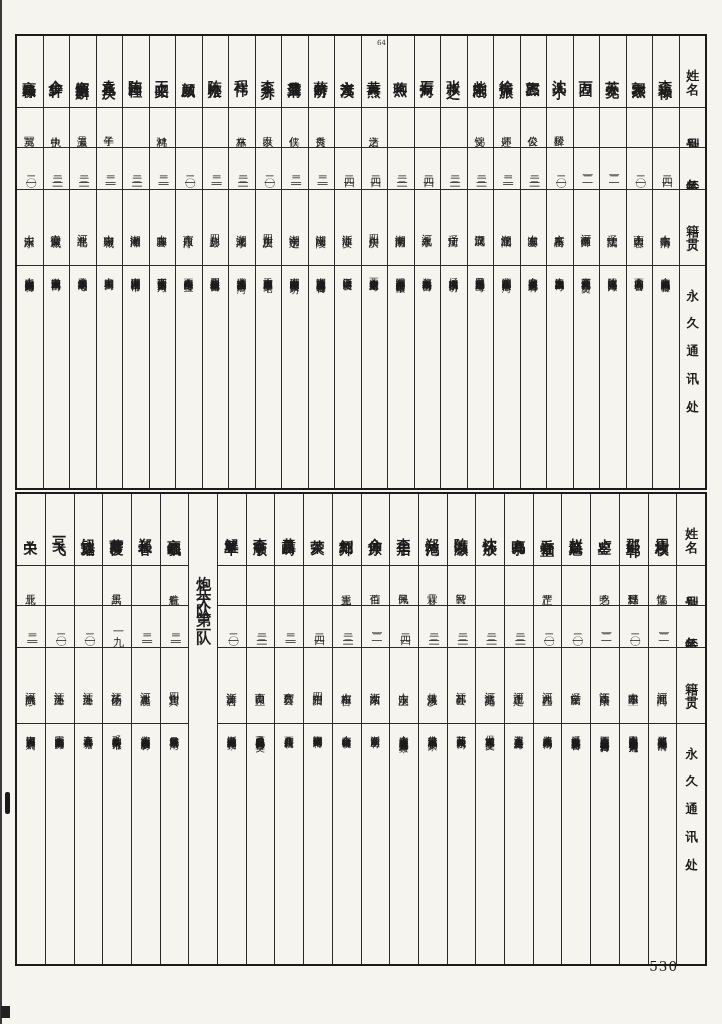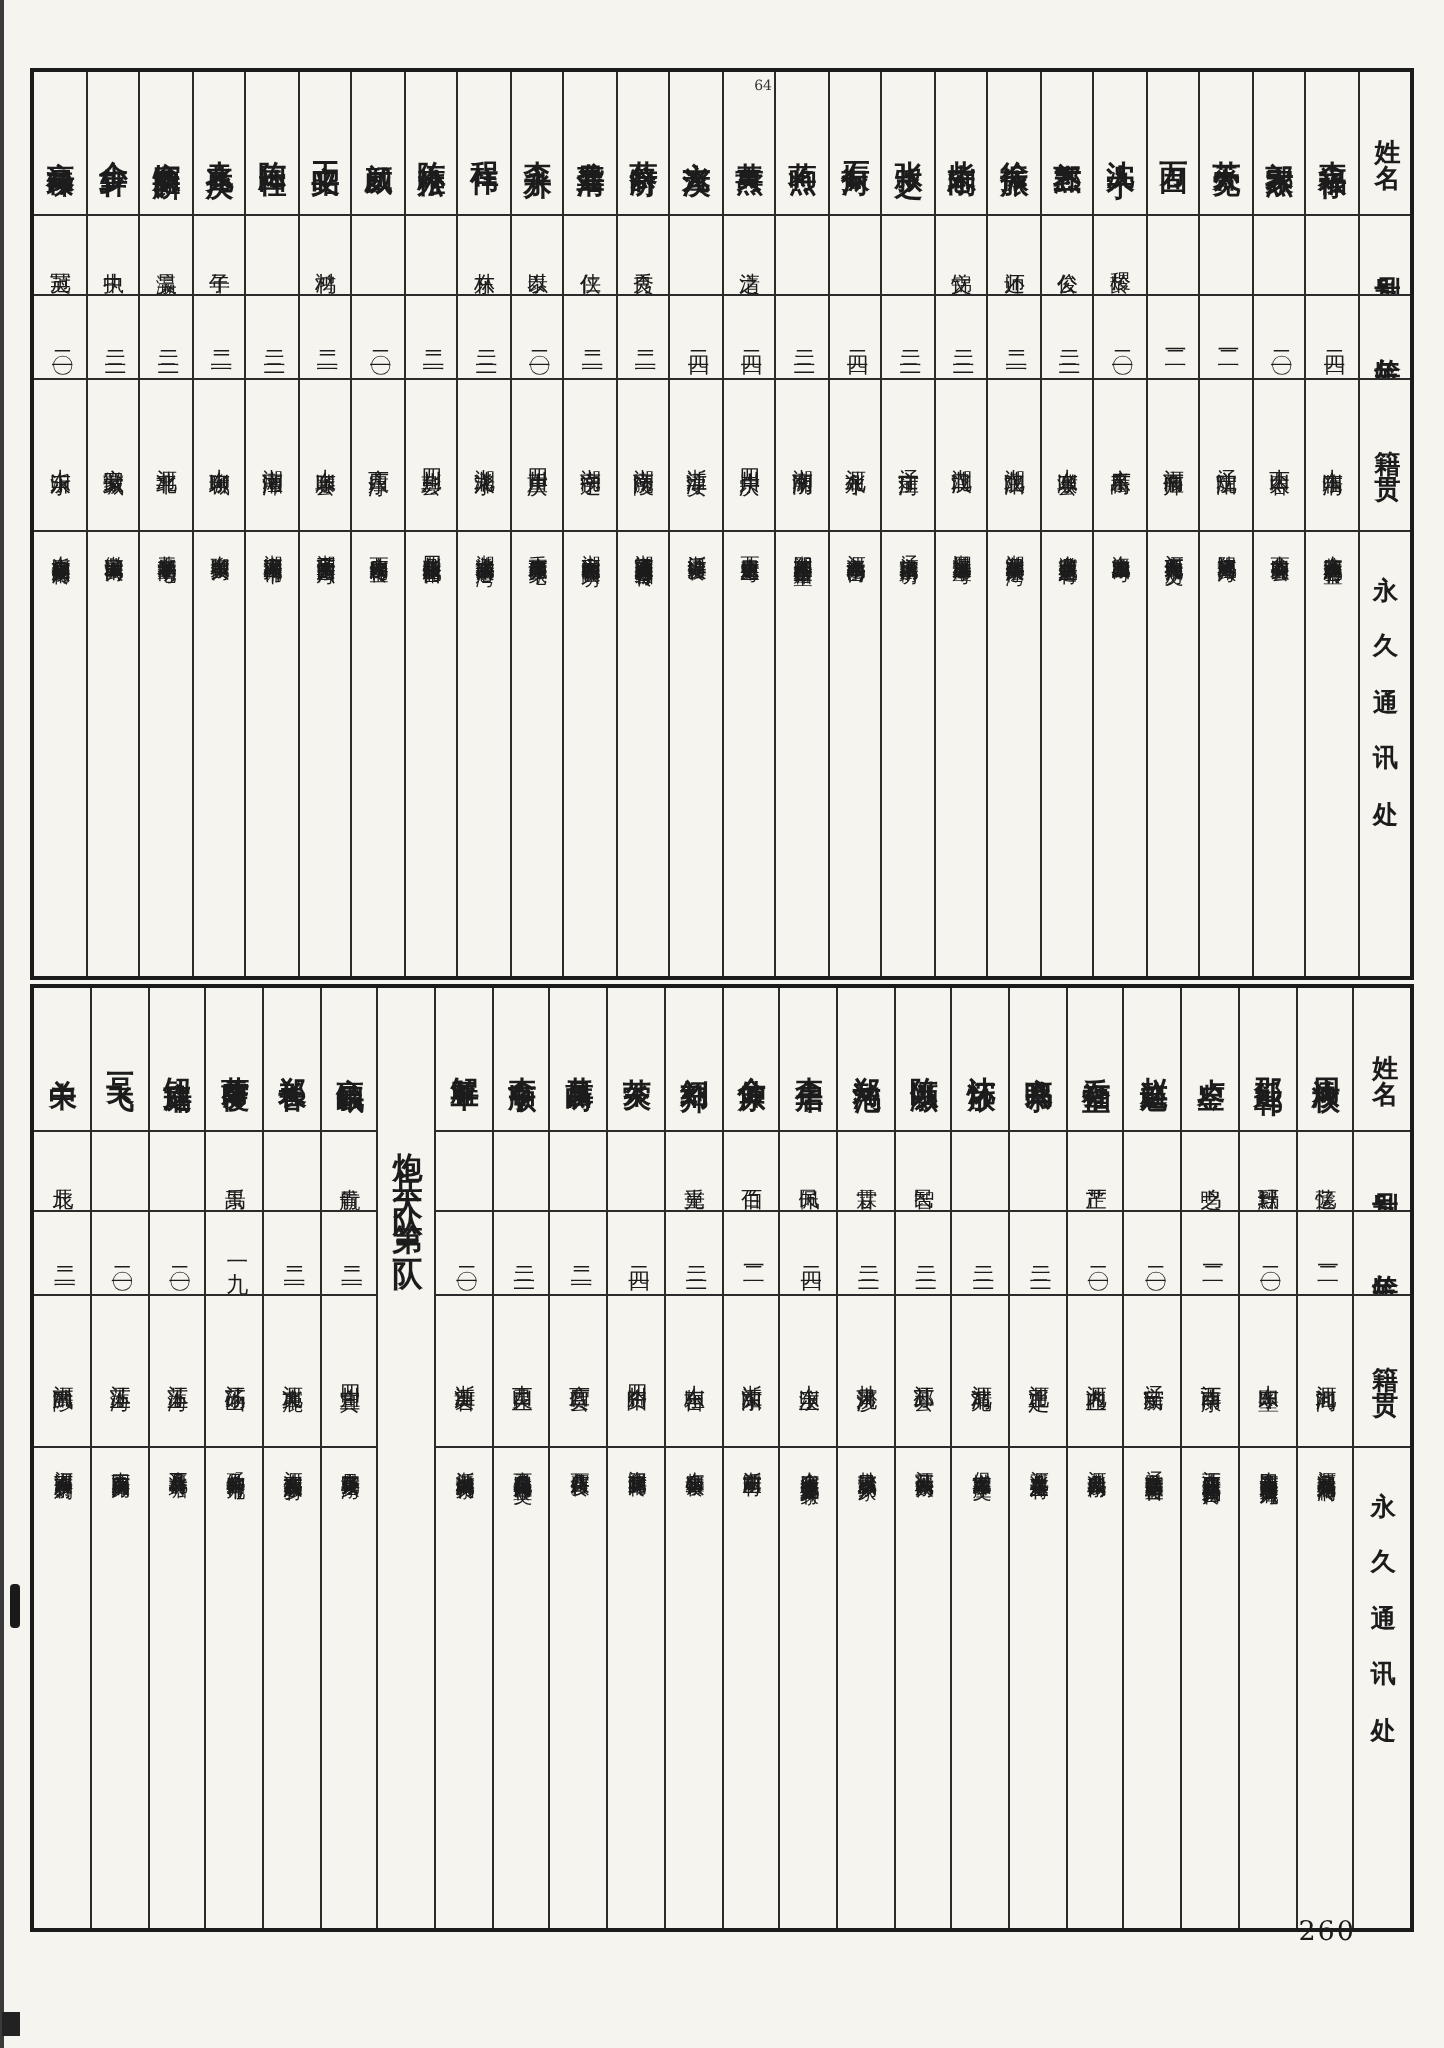--- a/index.html
+++ b/index.html
@@ -883,14 +883,14 @@
         </div>
         <div class="cell c-origin">
           <span class="v ov">河南武陟</span>
         </div>
         <div class="cell c-addr">
           <span class="v dv">河南漯河东乡寨刘村</span>
         </div>
       </div>
     </div>
 
-  <div class="pagenum">260</div>
+  <div class="pagenum">530</div>
 </div>
 
 </body></html>

